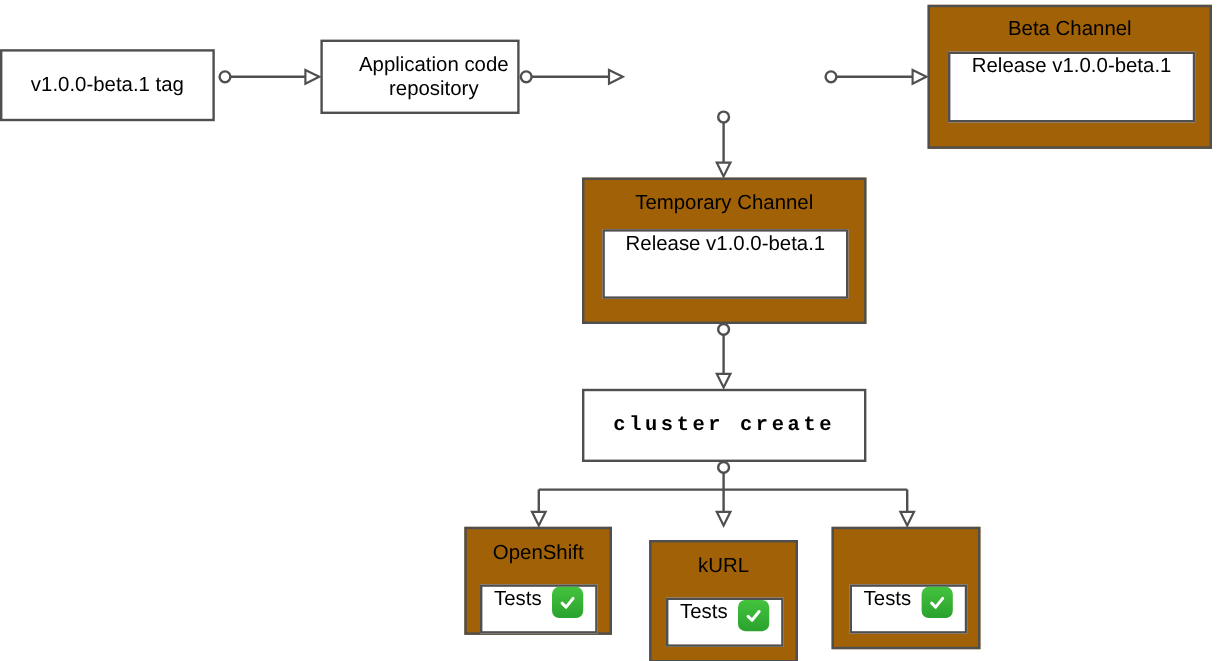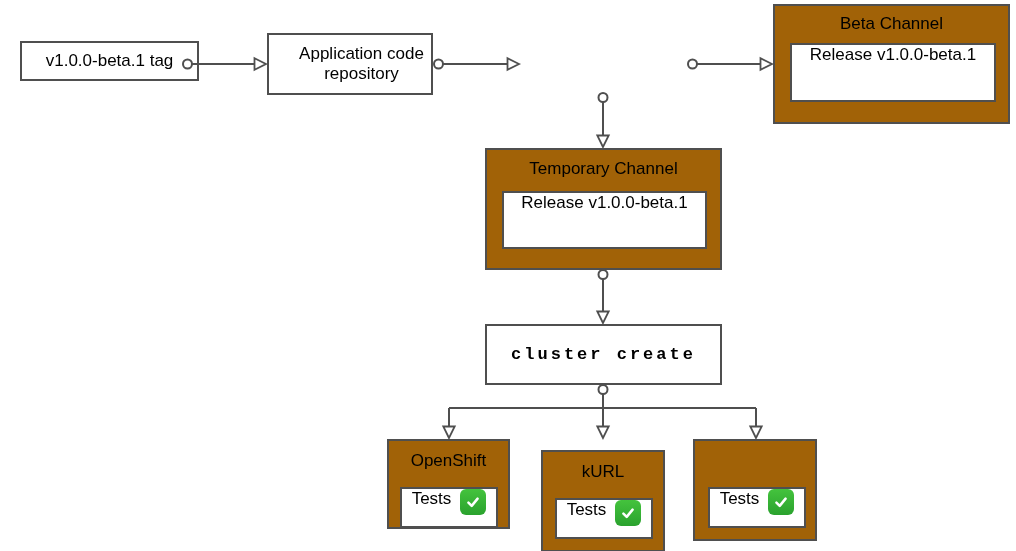--- a/index.html
+++ b/index.html
@@ -126,21 +126,21 @@
     </g>
     <g>
       <path d="M603 394 L603 408 M449 408 L756 408 M449 408 L449 427 M603 408 L603 427 M756 408 L756 427"></path>
       <circle cx="603" cy="389.5" r="4.5"></circle>
       <polygon points="449,438 443.3,426.5 454.7,426.5"></polygon>
       <polygon points="603,438 597.3,426.5 608.7,426.5"></polygon>
       <polygon points="756,438 750.3,426.5 761.7,426.5"></polygon>
     </g>
   </svg>
 
-  <div class="box" style="left:20px; top:41px; width:179px; height:40px;">
+  <div class="box" style="left:0; top:41px; width:179px; height:60px;">
     <span>v1.0.0-beta.1 tag</span>
   </div>
 
   <div class="box" style="left:267px; top:33px; width:166px; height:62px;padding-left:23px;">
     <span>Application code repository</span>
   </div>
 
 
   <div class="group" style="left:773px; top:4px; width:237px; height:120px;">
     <div class="group-title" style="margin-top:8px;">Beta Channel</div>

